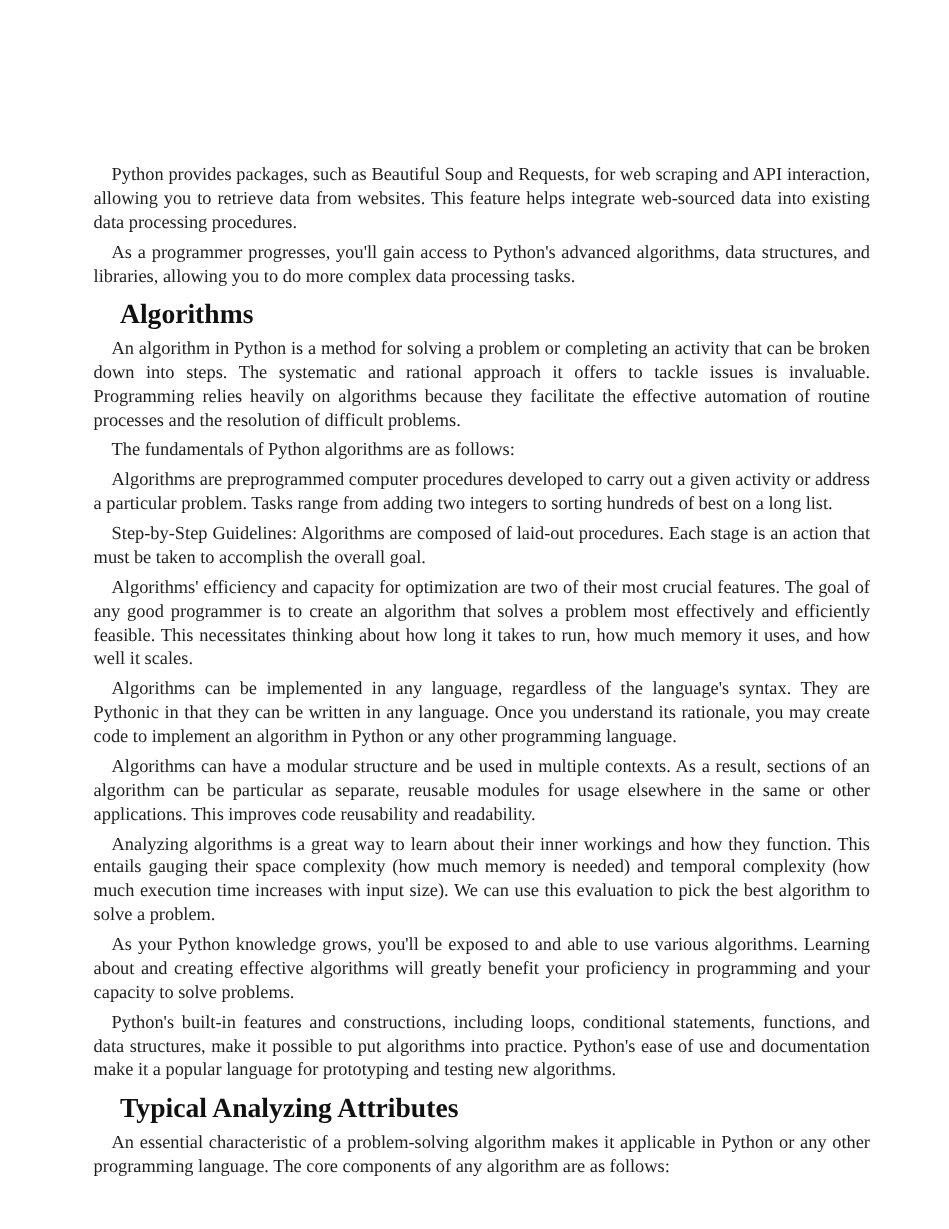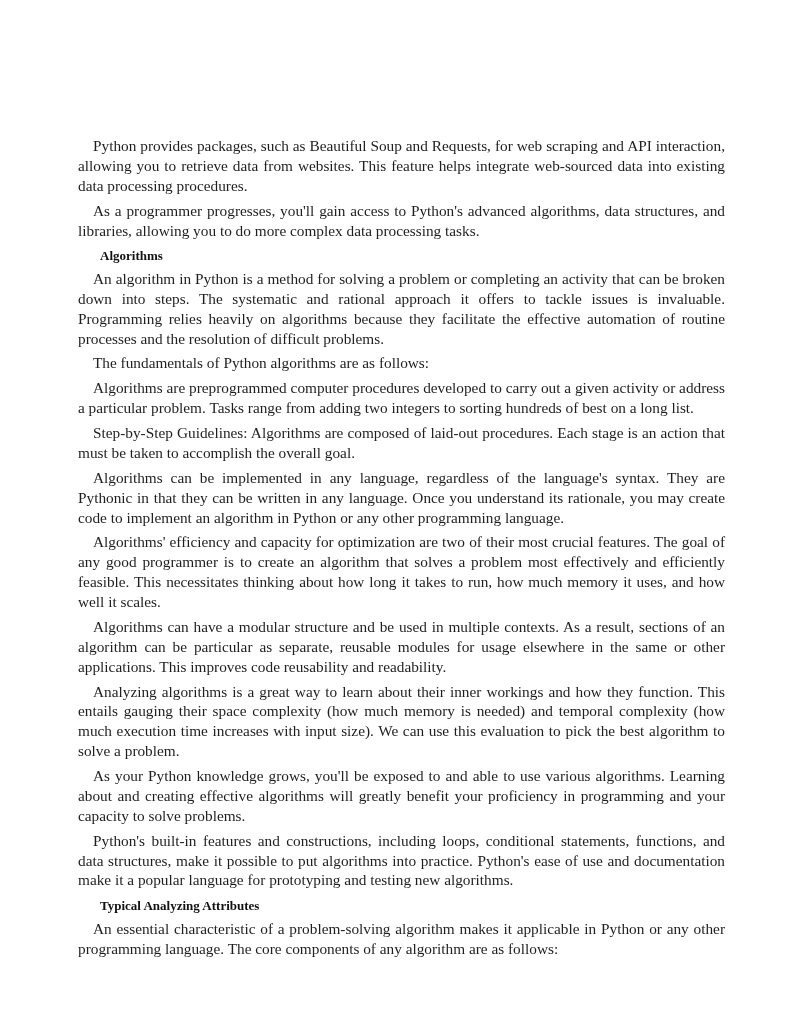--- a/index.html
+++ b/index.html
@@ -23,21 +23,21 @@
     font-size: 15.3px;
     line-height: 1.3;
     text-align: justify;
     margin-top: 48px;
   }
   .para {
     margin: 0 0 5px 0;
     text-indent: 15px;
   }
   .section-heading {
-    font-size: 13px;
+    font-size: 23px;
     font-weight: bold;
     color: #111111;
     margin: 8px 0 5px 22px;
     text-align: left;
     line-height: 1.2;
   }
   .bold-lead {
     font-weight: normal;
   }
 </style>
@@ -45,21 +45,21 @@
 <body>
 
 <div class="page-content" id="page-content">
     <p class="para">Python provides packages, such as Beautiful Soup and Requests, for web scraping and API interaction, allowing you to retrieve data from websites. This feature helps integrate web-sourced data into existing data processing procedures.</p>
     <p class="para">As a programmer progresses, you'll gain access to Python's advanced algorithms, data structures, and libraries, allowing you to do more complex data processing tasks.</p>
     <h2 class="section-heading">Algorithms</h2>
     <p class="para">An algorithm in Python is a method for solving a problem or completing an activity that can be broken down into steps. The systematic and rational approach it offers to tackle issues is invaluable. Programming relies heavily on algorithms because they facilitate the effective automation of routine processes and the resolution of difficult problems.</p>
     <p class="para">The fundamentals of Python algorithms are as follows:</p>
     <p class="para">Algorithms are preprogrammed computer procedures developed to carry out a given activity or address a particular problem. Tasks range from adding two integers to sorting hundreds of best on a long list.</p>
     <p class="para"><b class="bold-lead">Step-by-Step Guidelines:</b><span> Algorithms are composed of laid-out procedures. Each stage is an action that must be taken to accomplish the overall goal.</span></p>
+    <p class="para">Algorithms' efficiency and capacity for optimization are two of their most crucial features. The goal of any good programmer is to create an algorithm that solves a problem most effectively and efficiently feasible. This necessitates thinking about how long it takes to run, how much memory it uses, and how well it scales.</p>
     <p class="para">Algorithms can be implemented in any language, regardless of the language's syntax. They are Pythonic in that they can be written in any language. Once you understand its rationale, you may create code to implement an algorithm in Python or any other programming language.</p>
-    <p class="para">Algorithms' efficiency and capacity for optimization are two of their most crucial features. The goal of any good programmer is to create an algorithm that solves a problem most effectively and efficiently feasible. This necessitates thinking about how long it takes to run, how much memory it uses, and how well it scales.</p>
     <p class="para">Algorithms can have a modular structure and be used in multiple contexts. As a result, sections of an algorithm can be particular as separate, reusable modules for usage elsewhere in the same or other applications. This improves code reusability and readability.</p>
     <p class="para">Analyzing algorithms is a great way to learn about their inner workings and how they function. This entails gauging their space complexity (how much memory is needed) and temporal complexity (how much execution time increases with input size). We can use this evaluation to pick the best algorithm to solve a problem.</p>
     <p class="para">As your Python knowledge grows, you'll be exposed to and able to use various algorithms. Learning about and creating effective algorithms will greatly benefit your proficiency in programming and your capacity to solve problems.</p>
     <p class="para">Python's built-in features and constructions, including loops, conditional statements, functions, and data structures, make it possible to put algorithms into practice. Python's ease of use and documentation make it a popular language for prototyping and testing new algorithms.</p>
     <h2 class="section-heading">Typical Analyzing Attributes</h2>
     <p class="para">An essential characteristic of a problem-solving algorithm makes it applicable in Python or any other programming language. The core components of any algorithm are as follows:</p>
   </div>
 
 </body></html>

